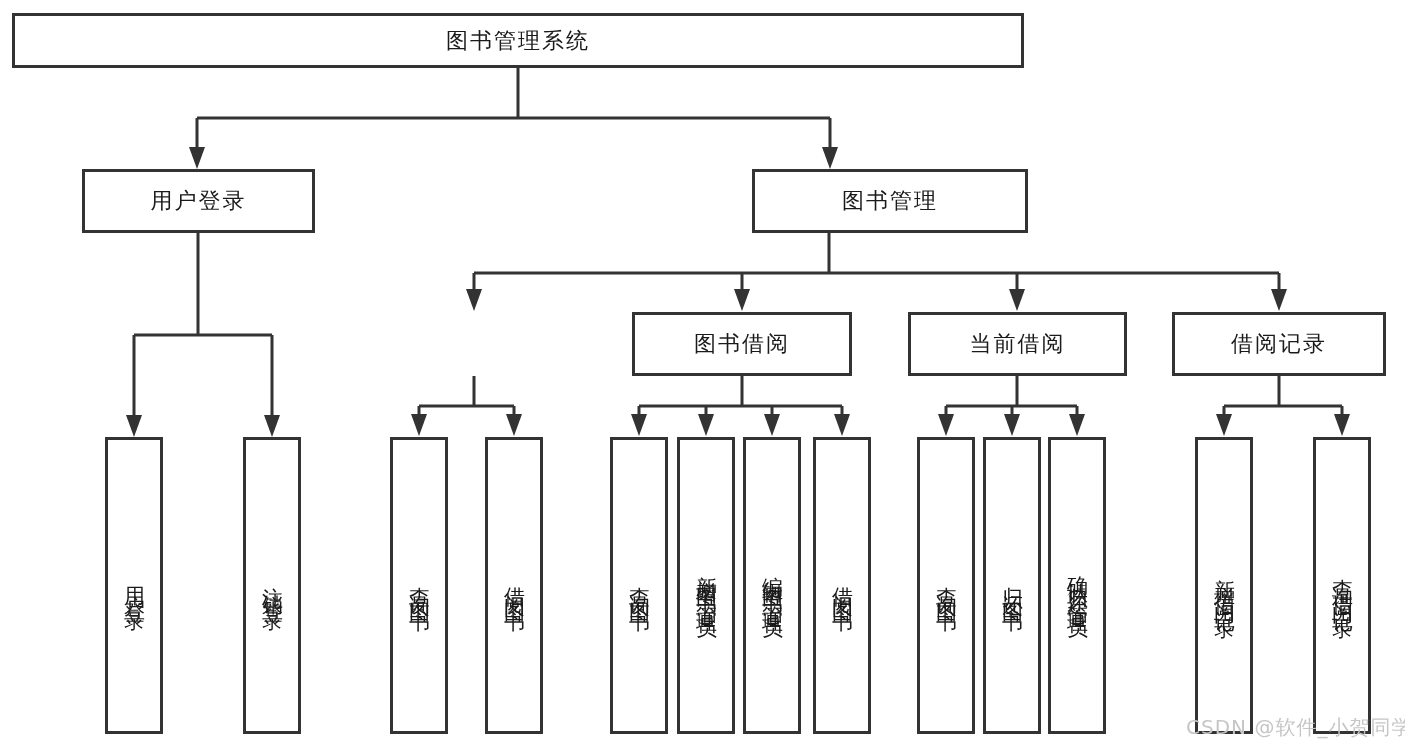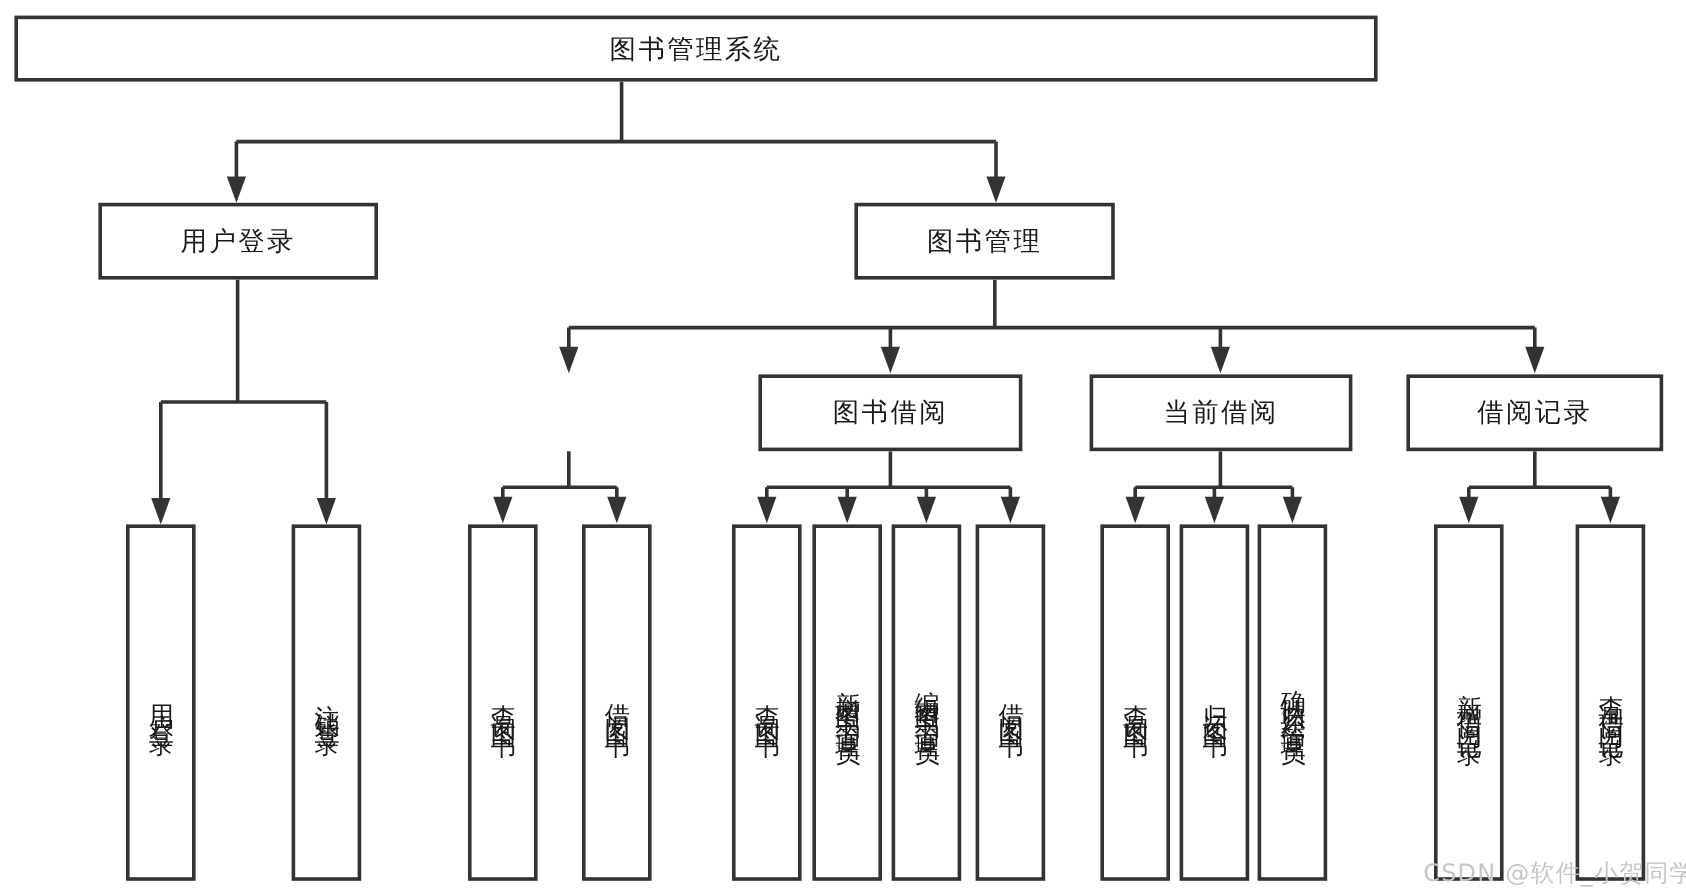--- a/index.html
+++ b/index.html
@@ -71,28 +71,28 @@
         <polygon points="764,414 780,414 772,436"></polygon>
         <polygon points="834,414 850,414 842,436"></polygon>
         <polygon points="938,414 954,414 946,436"></polygon>
         <polygon points="1004,414 1020,414 1012,436"></polygon>
         <polygon points="1069,414 1085,414 1077,436"></polygon>
         <polygon points="1216,414 1232,414 1224,436"></polygon>
         <polygon points="1334,414 1350,414 1342,436"></polygon>
       </g>
   </svg>
 
-  <div class="node" style="left:12px; top:13px; width:1136px; height:55px;">
+  <div class="node" style="left:12px; top:13px; width:1012px; height:55px;">
     <span>图书管理系统</span>
   </div>
 
   <div class="node" style="left:82px; top:169px; width:233px; height:64px;">
     <span>用户登录</span>
   </div>
-  <div class="node" style="left:712px; top:169px; width:217px; height:64px;">
+  <div class="node" style="left:752px; top:169px; width:276px; height:64px;">
     <span>图书管理</span>
   </div>
 
   <div class="node" style="left:632px; top:312px; width:220px; height:64px;">
     <span>图书借阅</span>
   </div>
   <div class="node" style="left:908px; top:312px; width:219px; height:64px;">
     <span>当前借阅</span>
   </div>
   <div class="node" style="left:1172px; top:312px; width:214px; height:64px;">

